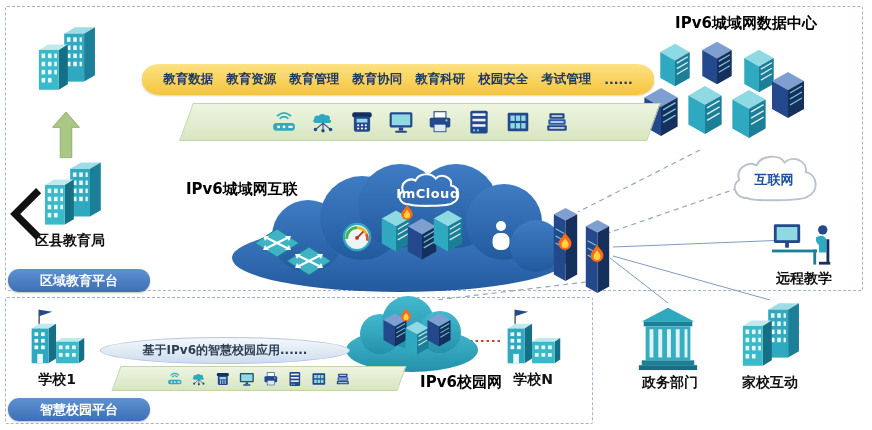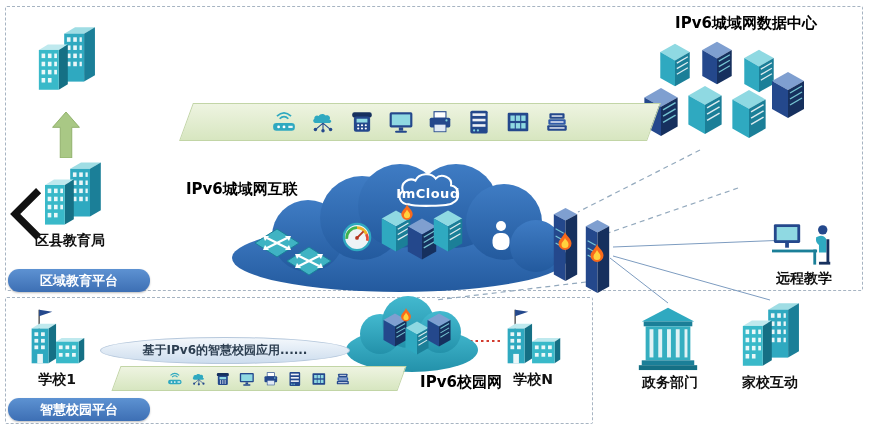--- a/index.html
+++ b/index.html
@@ -338,20 +338,30 @@
       <use href="#sym-chevron-left"></use>
     </svg>
 
   <svg class="abs" style="left:34px;top:158px;width:76px;height:72px;z-index:2">
       <use href="#sym-bureau"></use>
     </svg>
   <div class="node-label" style="left:22px;top:232px;width:96px">区县教育局</div>
 
   <div class="platform-label" style="left:8px;top:269px">区域教育平台</div>
 
+  <div class="banner">
+      <span class="svc">教育数据</span>
+      <span class="svc">教育资源</span>
+      <span class="svc">教育管理</span>
+      <span class="svc">教育协同</span>
+      <span class="svc">教育科研</span>
+      <span class="svc">校园安全</span>
+      <span class="svc">考试管理</span>
+      <span class="svc">......</span>
+    </div>
 
   <div class="strip" style="left:186px;top:103px;width:468px;height:38px">
     <div class="strip-inner lg">
         <svg>
           <use href="#sym-wifi-router"></use>
         </svg>
         <svg>
           <use href="#sym-cloud-network"></use>
         </svg>
         <svg>
@@ -449,20 +459,26 @@
   <svg class="abs" style="left:584px;top:216px;width:27px;height:80px;z-index:3">
       <use href="#sym-firewall"></use>
     </svg>
   <svg class="abs" style="left:557px;top:232px;width:16px;height:20px;z-index:4">
       <use href="#sym-flame"></use>
     </svg>
   <svg class="abs" style="left:589px;top:244px;width:16px;height:20px;z-index:4">
       <use href="#sym-flame"></use>
     </svg>
 
+  <div class="internet-cloud">
+    <svg style="width:100%;height:100%" viewBox="0 0 100 60">
+      <use href="#sym-cloud-outline" fill="#fff" stroke="#b9c2cc" stroke-width="2"></use>
+    </svg>
+    <div class="lbl">互联网</div>
+  </div>
 
   <svg class="abs" style="left:772px;top:218px;width:62px;height:50px;z-index:2">
       <use href="#sym-remote-desk"></use>
     </svg>
   <div class="node-label" style="left:762px;top:270px;width:84px">远程教学</div>
 
   <svg class="abs" style="left:638px;top:302px;width:60px;height:70px;z-index:2">
       <use href="#sym-gov"></use>
     </svg>
   <div class="node-label" style="left:632px;top:374px;width:76px">政务部门</div>

